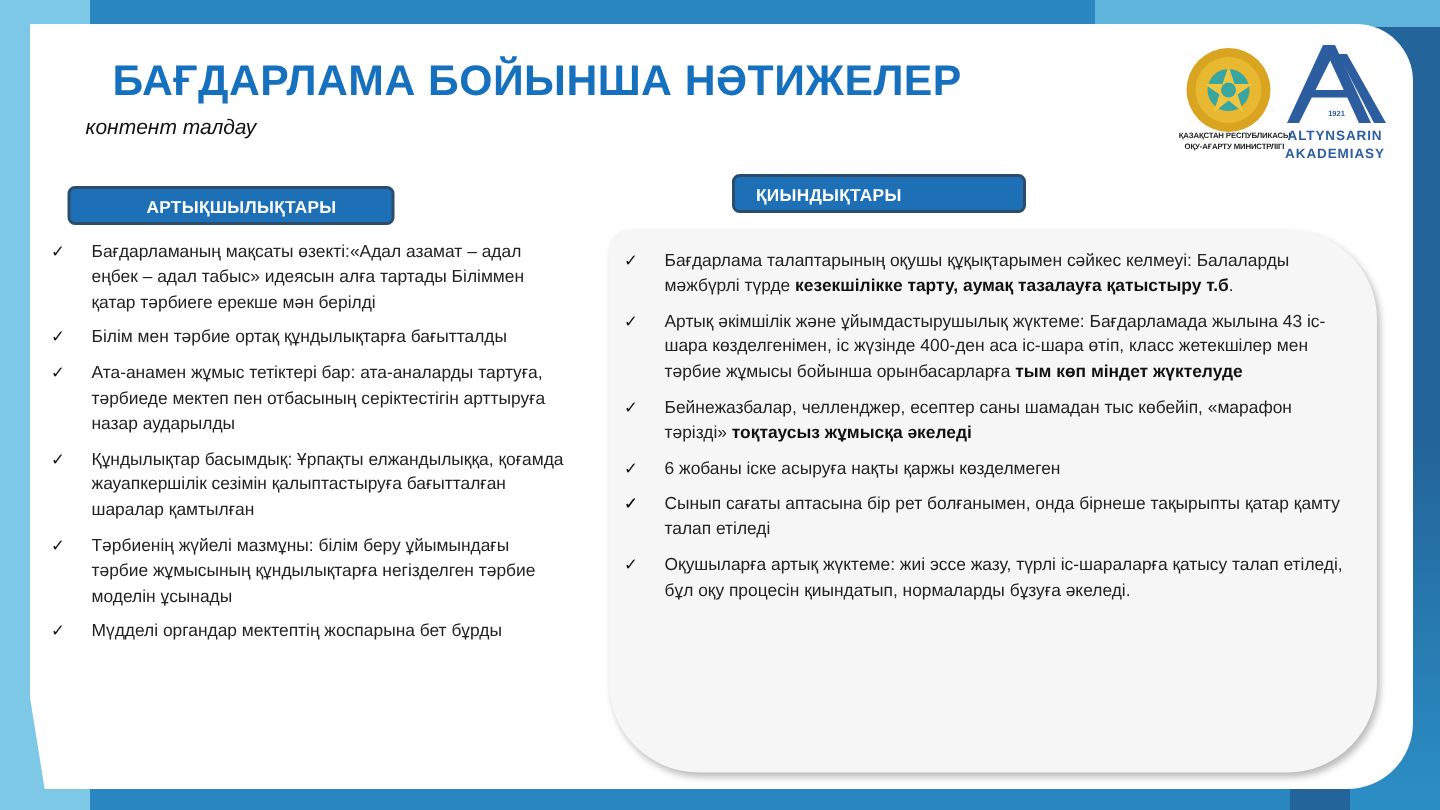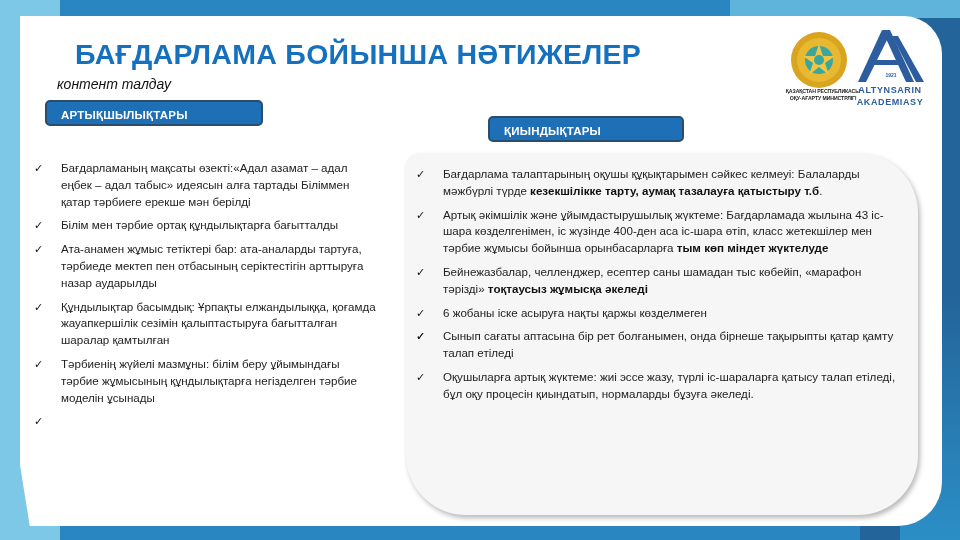--- a/index.html
+++ b/index.html
@@ -6,21 +6,21 @@
   body { width:960px; height:540px; position:relative; overflow:hidden; background:#2a86c0; font-family:"Liberation Sans", sans-serif; }
   .bg-left { position:absolute; left:0; top:0; width:60px; height:540px; background:#7cc8e6; }
   .bg-topband { position:absolute; left:730px; top:0; width:230px; height:18px; background:#5fb4dc; }
   .bg-topdark { position:absolute; left:860px; top:0; width:100px; height:540px; background:#23659a; }
   .bg-rightfade { position:absolute; left:900px; top:300px; width:60px; height:240px; background:linear-gradient(180deg,#23659a,#2b8fc6); }
   .panel { position:absolute; left:20px; top:16px; width:922px; height:510px; background:#ffffff; border-radius:0 38px 44px 0; }
   .panel-left-cut { position:absolute; left:0; top:460px; width:32px; height:80px; background:#7cc8e6; clip-path:polygon(0 0,60% 0,100% 100%,0 100%); }
   .title { position:absolute; left:57px; top:38px; font-size:28.5px; font-weight:bold; color:#1570bd; letter-spacing:0.3px; white-space:nowrap;margin-left:18px; }
   .subtitle { position:absolute; left:57px; top:76px; font-size:14px; font-style:italic; color:#111; white-space:nowrap; }
   .tag { position:absolute; height:26px; background:#1d6fb6; border:2px solid #2b4d6b; border-radius:5px; color:#fff; font-weight:bold; font-size:11.5px; line-height:26px; box-sizing:border-box; padding-left:14px; letter-spacing:0.2px; }
-  .tag-adv { left:45px; top:100px; width:218px; }
+  .tag-adv { left:45px; top:124px; width:218px;text-align:center; }
   .tag-dif { left:488px; top:116px; width:196px; padding-left:14px; }
   .list { position:absolute; margin:0; padding:0; list-style:none; }
   .list li { position:relative; padding-left:27px; font-size:11.6px; line-height:16.8px; color:#222; margin-bottom:7px; }
   .list li .chk { position:absolute; left:0; top:0; font-size:11px; color:#111; }
   .list-adv { left:34px; top:160px; width:345px; }
   .card { position:absolute; left:406px; top:153px; width:512px; height:362px; background:#f6f6f6; border-radius:14px 60px 60px 60px; box-shadow:2px 3px 5px rgba(0,0,0,0.28); }
   .list-dif { left:416px; top:166px; width:480px; }
   .list-dif li { margin-bottom:7px; }
   b { font-weight:bold; color:#111; }
   .logo-emblem { position:absolute; left:789px; top:30px; width:60px; height:60px; }
@@ -66,21 +66,21 @@
   <div>AKADEMIASY</div>
 </div>
 
 <div class="tag tag-adv">АРТЫҚШЫЛЫҚТАРЫ</div>
 <ul class="list list-adv">
   <li><span class="chk">✓</span><span>Бағдарламаның мақсаты өзекті:«Адал азамат – адал еңбек – адал табыс» идеясын алға тартады Біліммен қатар тәрбиеге ерекше мән берілді</span></li>
   <li><span class="chk">✓</span><span>Білім мен тәрбие ортақ құндылықтарға бағытталды</span></li>
   <li><span class="chk">✓</span><span>Ата-анамен жұмыс тетіктері бар: ата-аналарды тартуға, тәрбиеде мектеп пен отбасының серіктестігін арттыруға назар аударылды</span></li>
   <li><span class="chk">✓</span><span>Құндылықтар басымдық: Ұрпақты елжандылыққа, қоғамда жауапкершілік сезімін қалыптастыруға бағытталған шаралар қамтылған</span></li>
   <li><span class="chk">✓</span><span>Тәрбиенің жүйелі мазмұны: білім беру ұйымындағы тәрбие жұмысының құндылықтарға негізделген тәрбие моделін ұсынады</span></li>
-  <li><span class="chk">✓</span></li>
+  <li><span class="chk">✓</span><span>Мүдделі органдар мектептің жоспарына бет бұрды</span></li>
 </ul>
 
 <div class="card"></div>
 <div class="tag tag-dif">ҚИЫНДЫҚТАРЫ</div>
 <ul class="list list-dif">
   <li><span class="chk">✓</span><span>Бағдарлама талаптарының оқушы құқықтарымен сәйкес келмеуі: Балаларды мәжбүрлі түрде </span><b>кезекшілікке тарту, аумақ тазалауға қатыстыру т.б</b><span>.</span></li>
   <li><span class="chk">✓</span><span>Артық әкімшілік және ұйымдастырушылық жүктеме: Бағдарламада жылына 43 іс-шара көзделгенімен, іс жүзінде 400-ден аса іс-шара өтіп, класс жетекшілер мен тәрбие жұмысы бойынша орынбасарларға </span><b>тым көп міндет жүктелуде</b></li>
   <li><span class="chk">✓</span><span>Бейнежазбалар, челленджер, есептер саны шамадан тыс көбейіп, «марафон тәрізді» </span><b>тоқтаусыз жұмысқа әкеледі</b></li>
   <li><span class="chk">✓</span><span>6 жобаны іске асыруға нақты қаржы көзделмеген</span></li>
   <li><span class="chk">✓</span></li>

